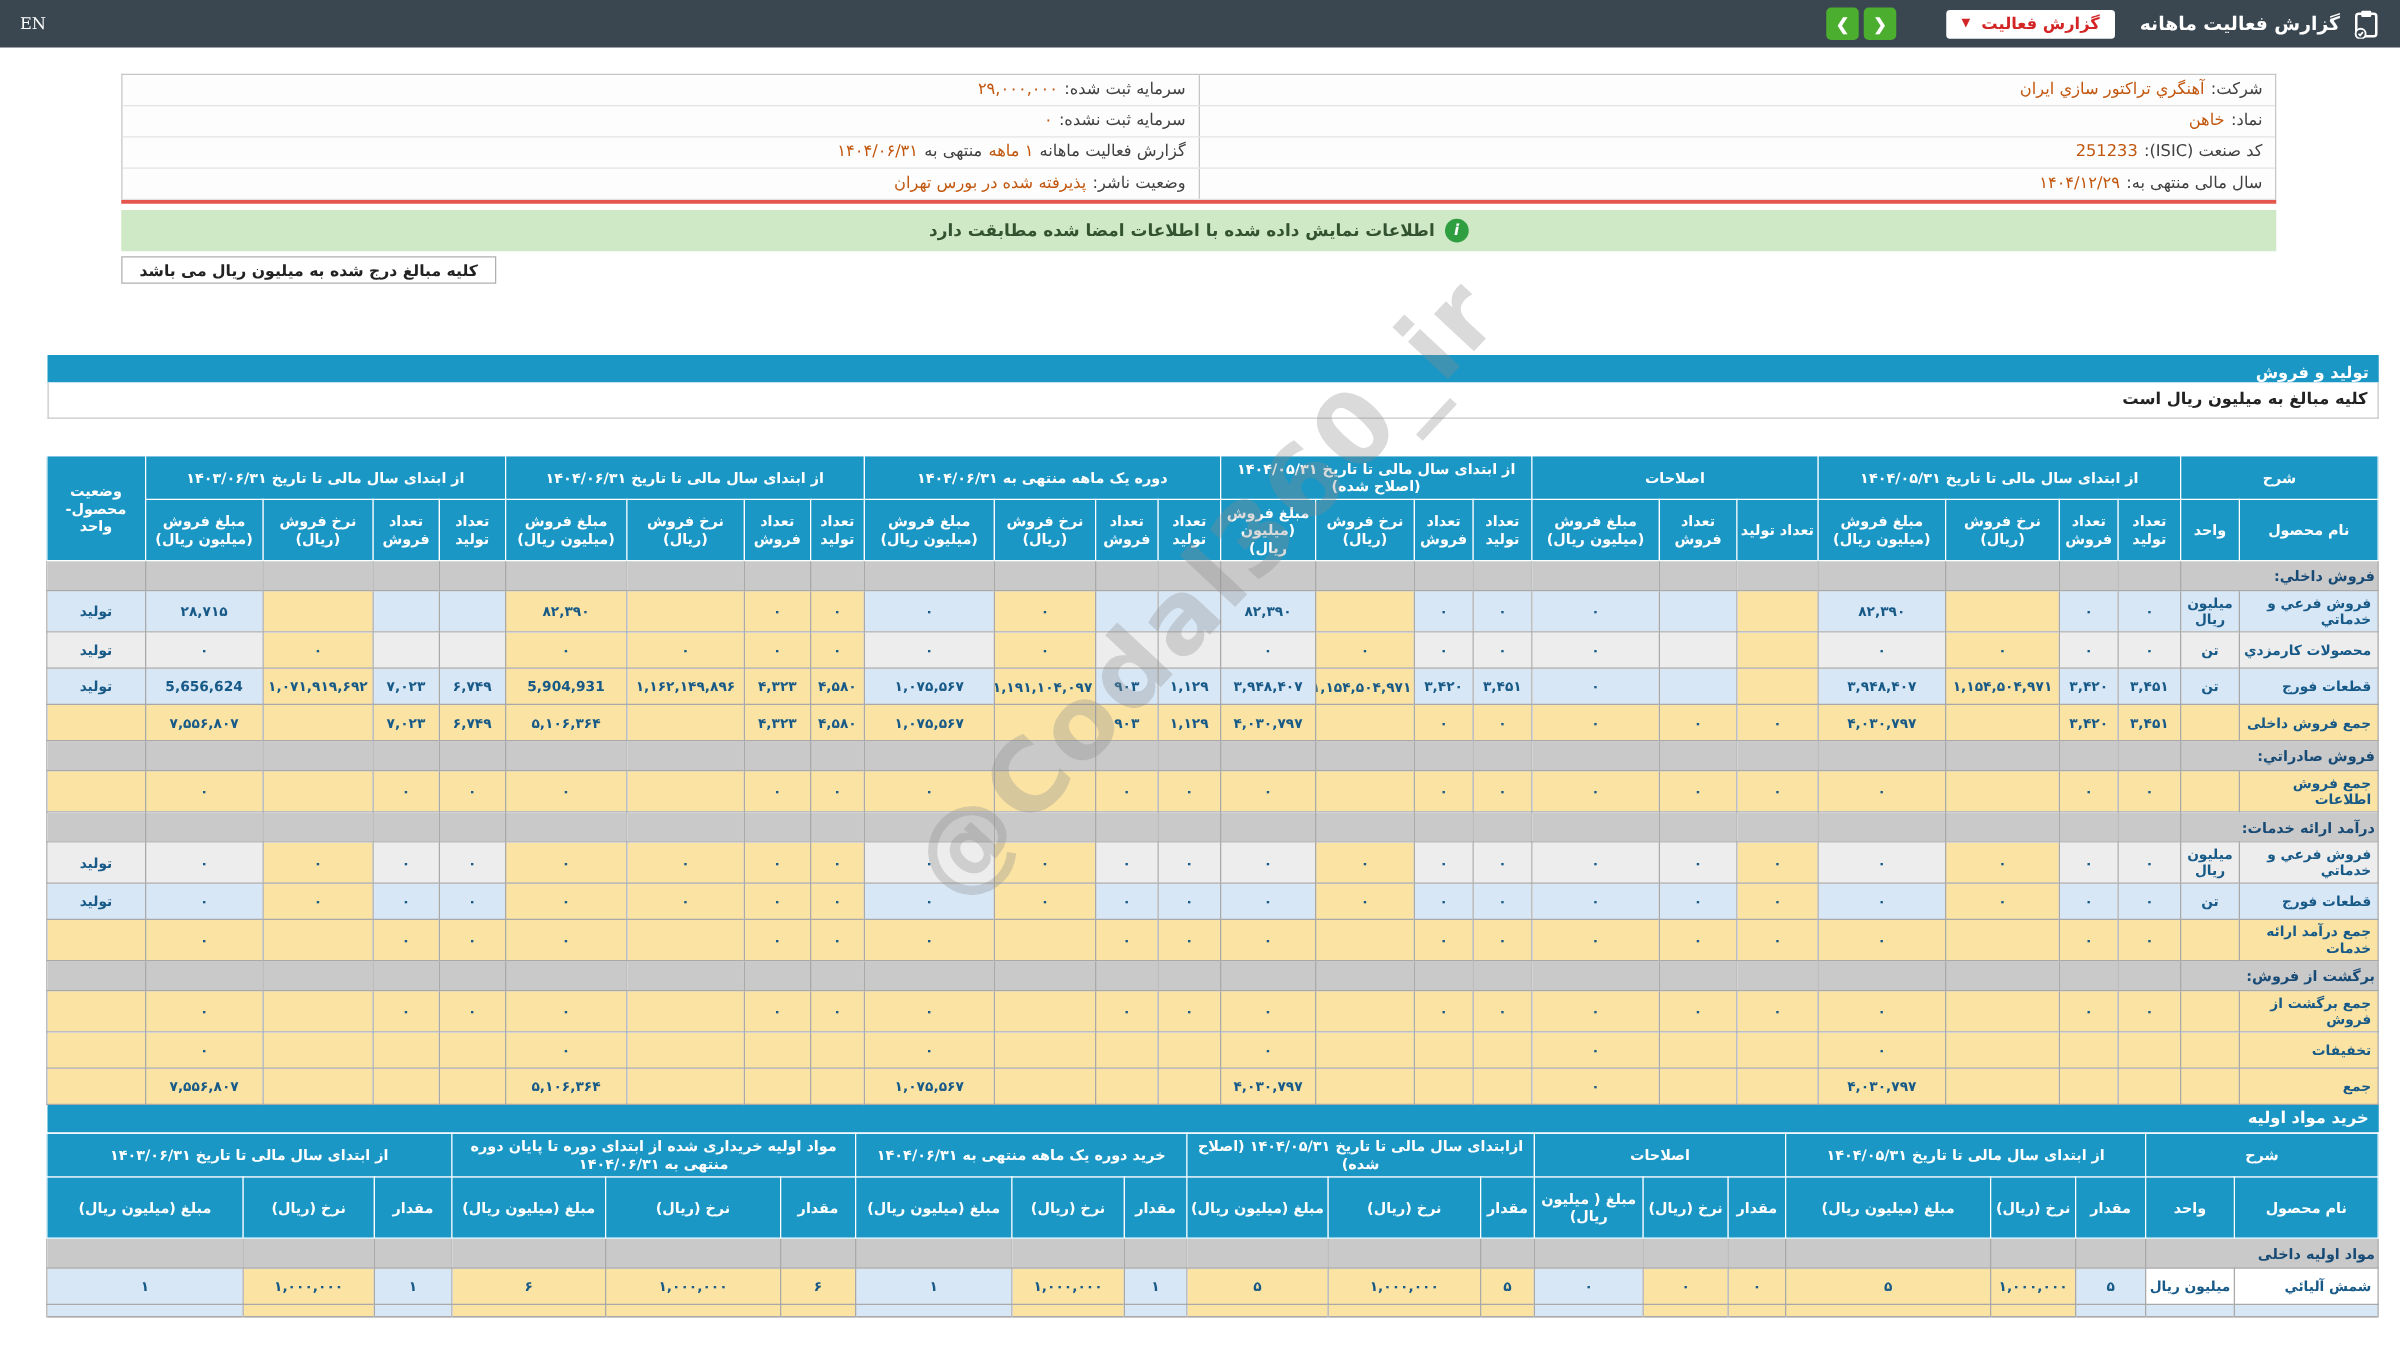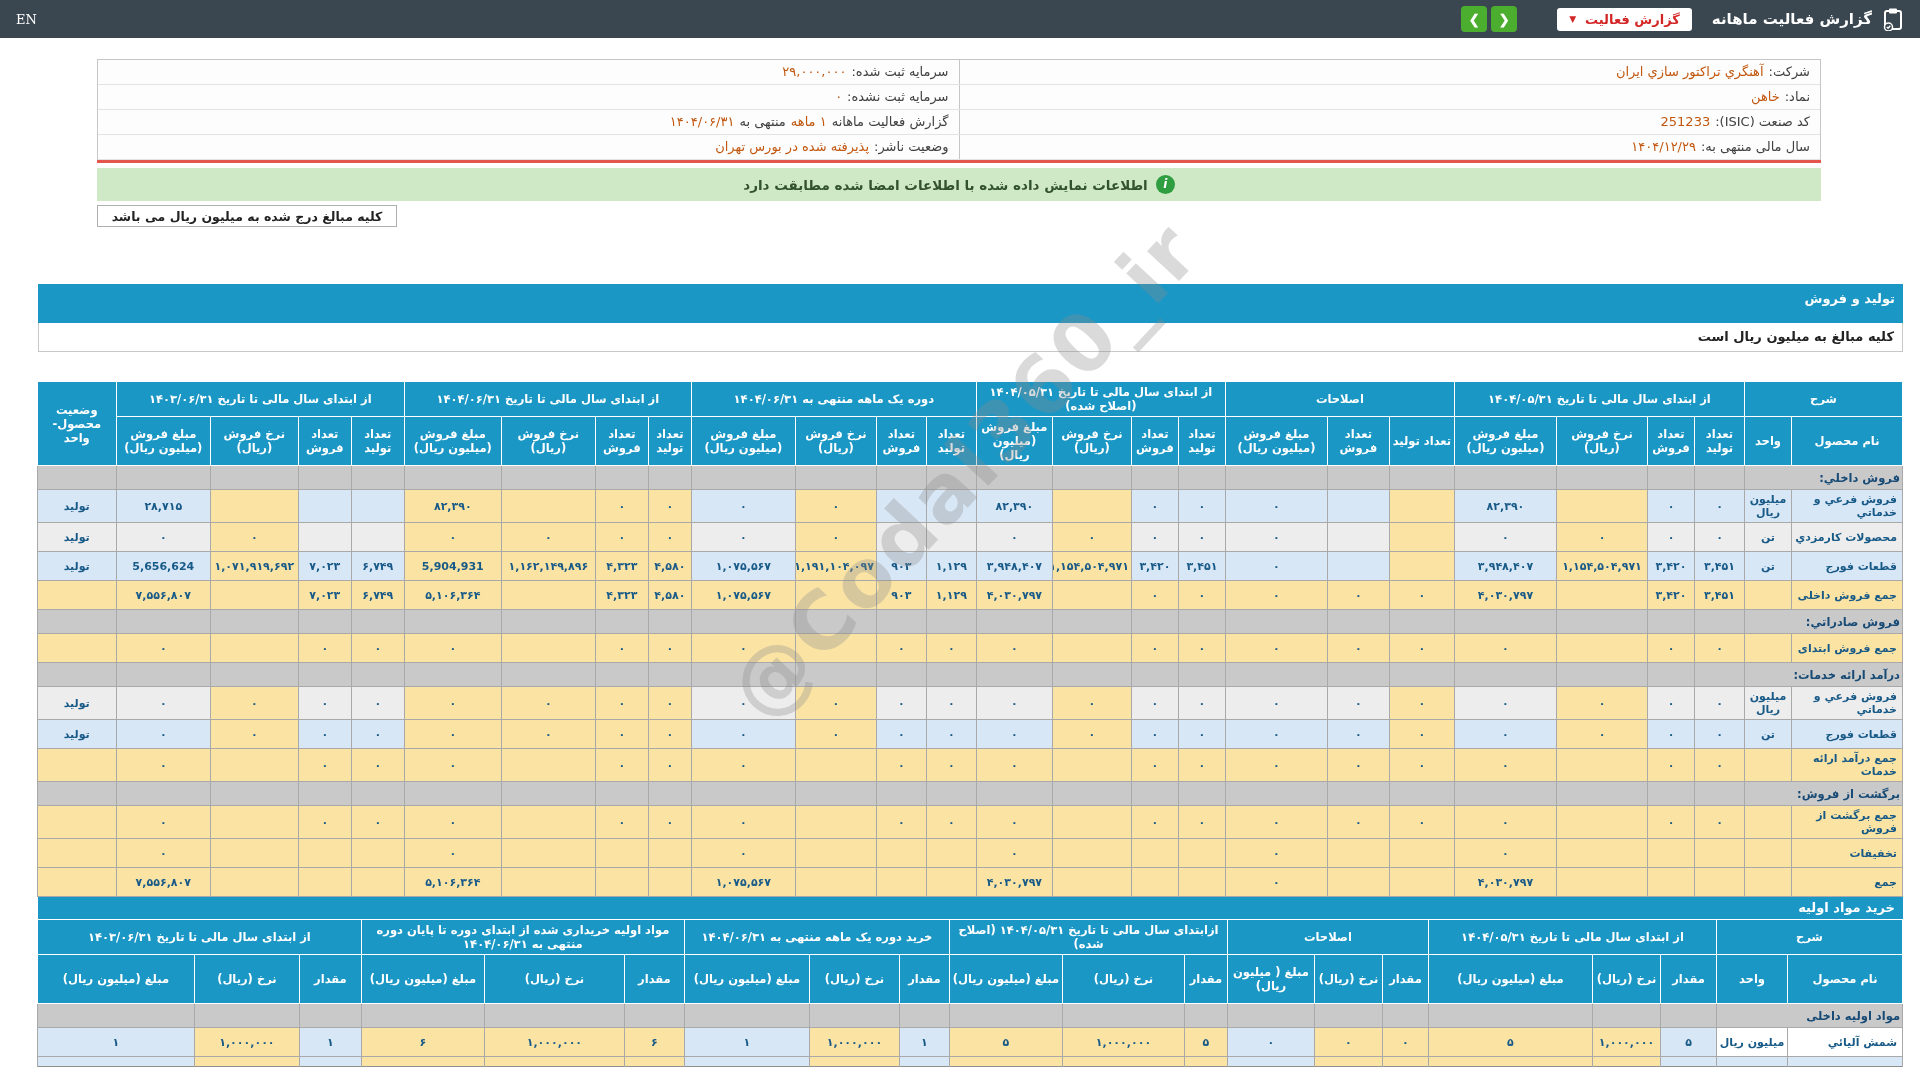--- a/index.html
+++ b/index.html
@@ -27,21 +27,21 @@
   .redline{height:3px;background:#e4554d;margin:0 99px 0 97px}
   .banner{margin:5px 99px 0 97px;height:33px;background:#cfe9c6;display:flex;align-items:center;justify-content:center;
           gap:8px;font-size:13.5px;font-weight:bold;color:#33522f}
   .info-icon{width:19px;height:19px;border-radius:50%;background:#2f9e41;color:#fff;font-size:12px;line-height:19px;
              text-align:center;font-style:italic;font-weight:bold;flex:0 0 auto}
   .amounts{position:relative;height:22px;margin-top:4px}
   .amounts button{position:absolute;left:97px;top:0;width:300px;height:22px;background:#fff;border:1px solid #b0b0b0;
                   font-size:12.5px;font-weight:bold;color:#222;font-family:inherit;cursor:default}
   
   .content{margin:57px 17px 0 38px}
-  .bluebar{height:39px;line-height:29px;background:#1b97c5;color:#fff;font-weight:bold;font-size:13px;padding-right:8px}
+  .bluebar{height:22px;line-height:29px;background:#1b97c5;color:#fff;font-weight:bold;font-size:13px;padding-right:8px}
   .noterow{height:28px;line-height:28px;background:#fff;border:1px solid #c8c8c8;border-top:none;
            font-weight:bold;font-size:13px;padding-right:8px;color:#222;margin-bottom:29px}
   .b2{height:22px;line-height:22px}
   .grid{border-collapse:collapse;table-layout:fixed;width:1865px;font-size:11px;font-weight:bold;color:#185a87;border:1px solid #8f8f8f}
   .grid th{background:#1b97c5;color:#fff;border:1px solid #fff;font-size:11.5px;padding:3px 2px;text-align:center;vertical-align:middle}
   .grid thead tr:first-child th{height:22px}
   .grid thead tr:last-child th{height:42px}
   .grid td{border:1px solid #a9a9a9;height:22px;padding:3px 2px;text-align:center;vertical-align:middle;overflow:hidden}
   .grid td.name{text-align:right;padding-right:5px}
   .grid td.sec{background:#c9c9c9;height:17px}
@@ -369,21 +369,21 @@
             <td class="sec"></td>
             <td class="sec"></td>
             <td class="sec"></td>
             <td class="sec"></td>
             <td class="sec"></td>
             <td class="sec"></td>
             <td class="sec"></td>
             <td class="sec"></td>
           </tr>
           <tr>
-            <td class="y name">جمع فروش ابتدای</td>
+            <td class="y name">جمع فروش اطلاعات</td>
             <td class="y unit"></td>
             <td class="y num">۰</td>
             <td class="y num">۰</td>
             <td class="y num"></td>
             <td class="y num">۰</td>
             <td class="y num">۰</td>
             <td class="y num">۰</td>
             <td class="y num">۰</td>
             <td class="y num">۰</td>
             <td class="y num">۰</td>

